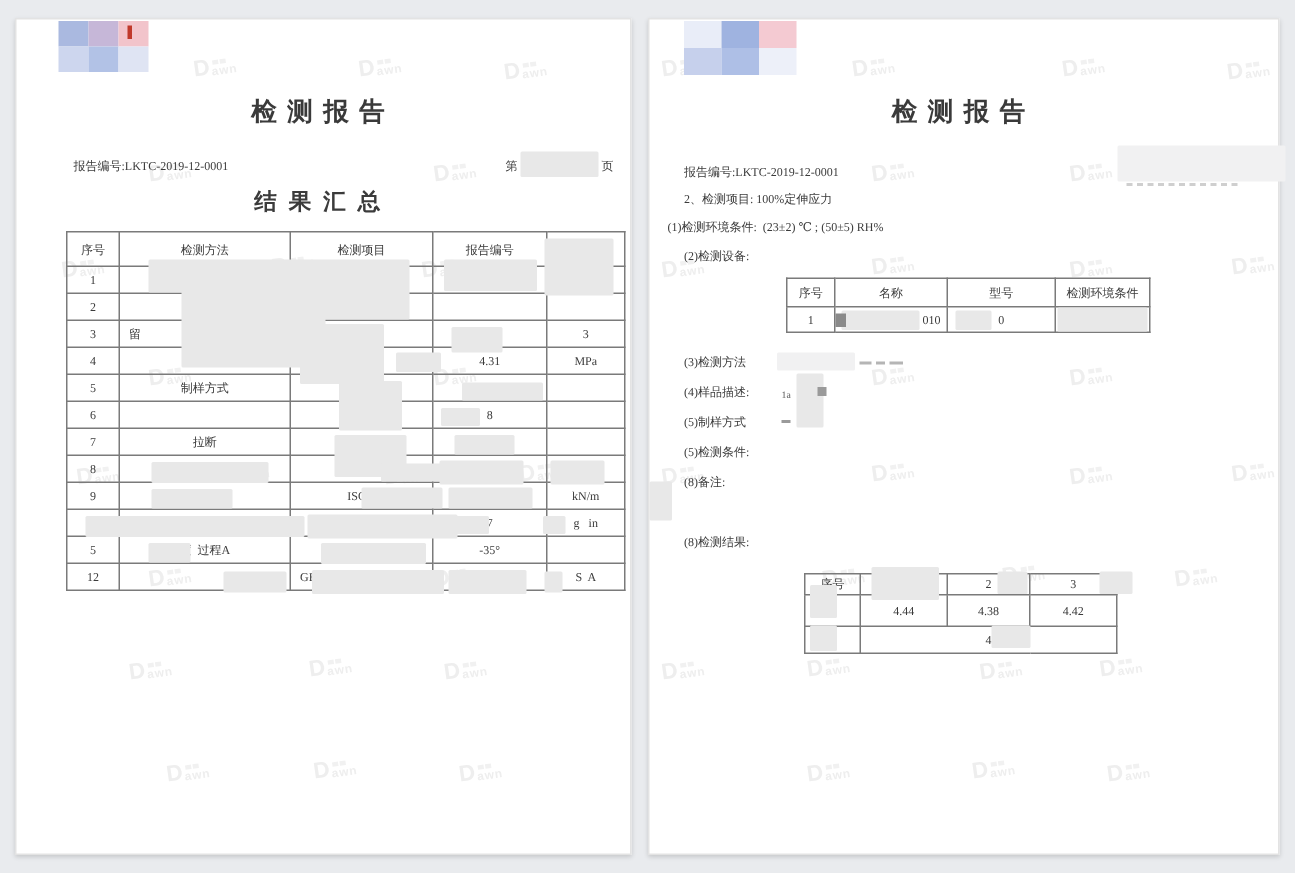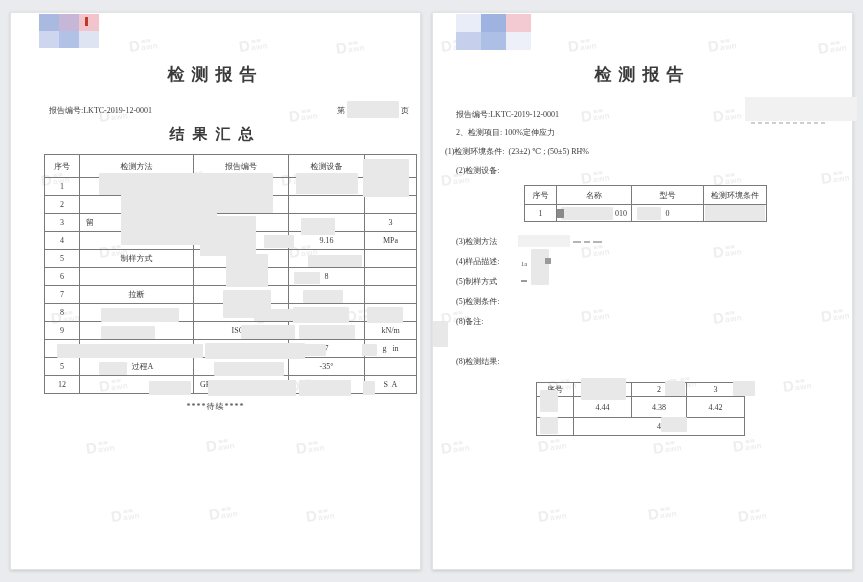--- a/index.html
+++ b/index.html
@@ -82,22 +82,22 @@
       <col style="width:35px">
         <col style="width:114px">
         <col style="width:95px">
       <col style="width:76px">
         <col style="width:52px">
     </colgroup>
     <thead>
       <tr>
         <th>序号</th>
         <th>检测方法</th>
+        <th>检测项目</th>
         <th>报告编号</th>
-        <th>检测设备</th>
         <th>检测单</th>
       </tr>
     </thead>
     <tbody id="summary-body">
         <tr>
           <td>1</td>
           <td></td>
           <td></td>
           <td></td>
           <td></td>
@@ -113,21 +113,21 @@
           <td>3</td>
           <td class="al">留</td>
           <td></td>
           <td></td>
           <td>3</td>
         </tr>
         <tr>
           <td>4</td>
           <td></td>
           <td class="al">ISO 37:2</td>
-          <td>9.16</td>
+          <td>4.31</td>
           <td>MPa</td>
         </tr>
         <tr>
           <td>5</td>
           <td>制样方式</td>
           <td></td>
           <td></td>
           <td></td>
         </tr>
         <tr>
@@ -175,21 +175,20 @@
         <tr>
           <td>12</td>
           <td></td>
           <td class="al">GB         )</td>
           <td></td>
           <td>S  A</td>
         </tr>
       </tbody>
   </table>
 
-  <div class="footer-note">****待续****</div>
 <span class="wm" style="left: 118px; top: 26px;">
       <span class="D">D</span>
       <span class="col">
         <span class="tiny">
           <i></i>
           <i></i>
         </span>
         <span class="awn">awn</span>
       </span>
     </span>

